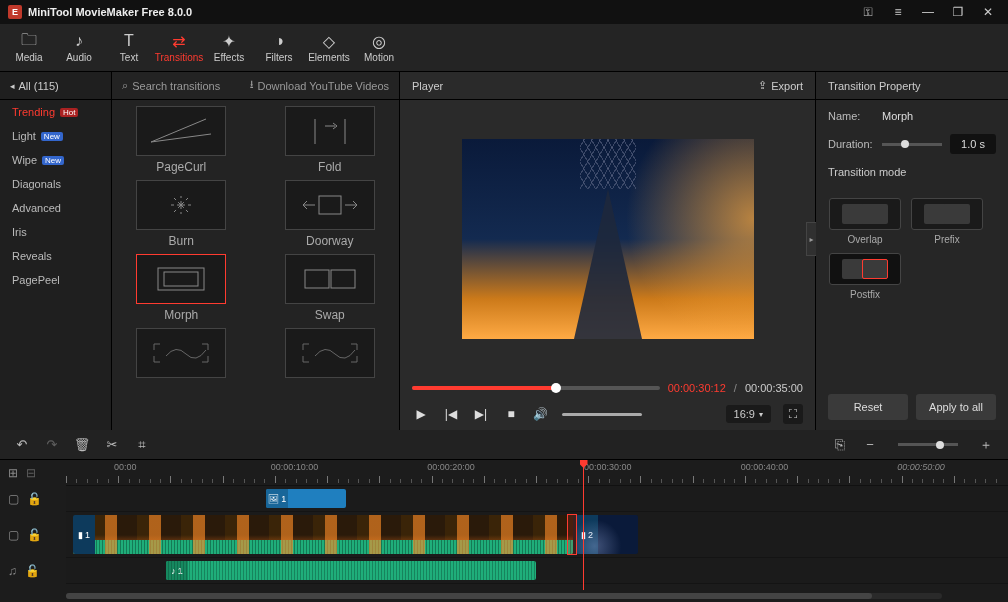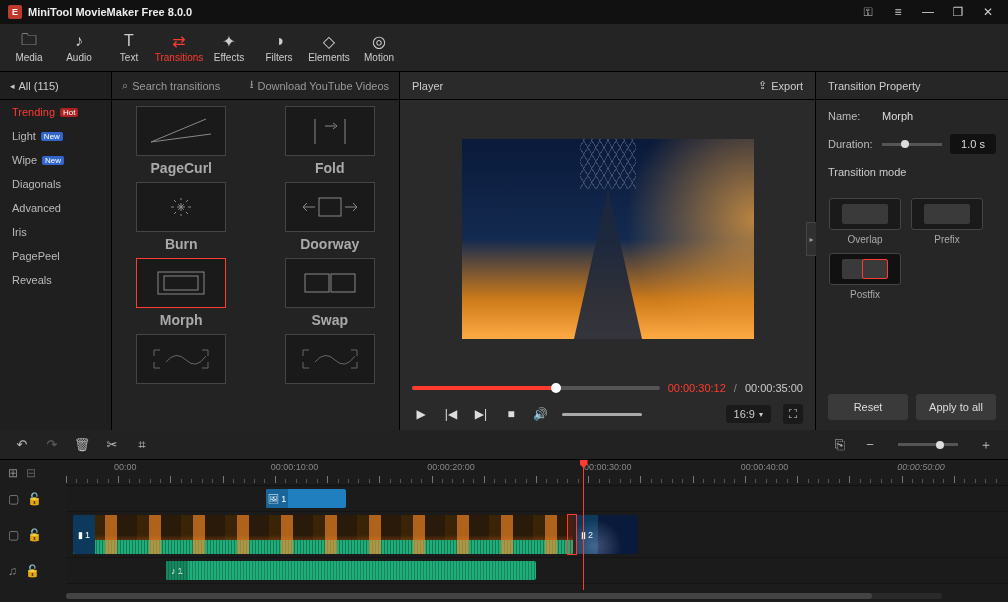--- a/index.html
+++ b/index.html
@@ -34,21 +34,21 @@
 
 
 .gallery { flex:0 0 288px; background:#232323; display:flex; flex-direction:column; border-right:1px solid #000;}
 .gallery-head { height:28px; display:flex; align-items:center; gap:8px; padding:0 10px; font-size:11px; color:#999; border-bottom:1px solid #000;}
 .gallery-head .search-area{ display:flex; align-items:center; gap:4px; flex:1;}
 .gallery-head .dl-area{ display:flex; align-items:center; gap:4px;}
 .gallery-grid { flex:1; overflow:hidden; padding:6px 8px; display:grid; grid-template-columns:1fr 1fr; gap:6px 26px; align-content:start;}
 .trans-tile { display:flex; flex-direction:column; align-items:center; gap:4px; }
 .trans-thumb { width:90px; height:50px; background:#1a1a1a; border:1px solid #444; display:flex; align-items:center; justify-content:center; position:relative; }
 .trans-thumb.selected { border:1px solid #ff3b30; }
-.trans-label { font-size:14px; color:#aaa;font-weight:bold; }
+.trans-label { font-size:12px; color:#aaa; }
 
 
 .player { flex:1; background:#2a2a2a; display:flex; flex-direction:column; border-right:1px solid #000;}
 .player-head { height:28px; display:flex; align-items:center; padding:0 12px; font-size:11px; border-bottom:1px solid #000;}
 .player-head .spacer{flex:1;}
 .export-btn { display:flex; align-items:center; gap:4px; }
 .preview { flex:1; display:flex; align-items:center; justify-content:center; position:relative; padding:6px 0;}
 .preview-canvas { width:292px; height:200px; background:linear-gradient(180deg,#0a1a3a 0%, #132a50 50%, #cc7a1a 80%, #ffaa44 100%); position:relative; overflow:hidden;}
 .tower { position:absolute; left:50%; bottom:0; transform:translateX(-50%); width:0; height:0; border-left:34px solid transparent; border-right:34px solid transparent; border-bottom:150px solid rgba(30,40,60,.9);}
 .tower::after{content:""; position:absolute; left:-28px; bottom:0; width:56px; height:150px; background:repeating-linear-gradient(60deg, transparent 0 6px, rgba(90,100,130,.6) 6px 7px), repeating-linear-gradient(-60deg, transparent 0 6px, rgba(90,100,130,.6) 6px 7px);}
@@ -201,24 +201,24 @@
         <div class="side-item">
           <span>Diagonals</span>
         </div>
         <div class="side-item">
           <span>Advanced</span>
         </div>
         <div class="side-item">
           <span>Iris</span>
         </div>
         <div class="side-item">
+          <span>Reveals</span>
+        </div>
+        <div class="side-item">
           <span>PagePeel</span>
-        </div>
-        <div class="side-item">
-          <span>Reveals</span>
         </div>
       </div>
   </div>
 
   <div class="gallery">
     <div class="gallery-head">
       <div class="search-area">
         <span>⌕</span>
         <span>Search transitions</span>
       </div>

